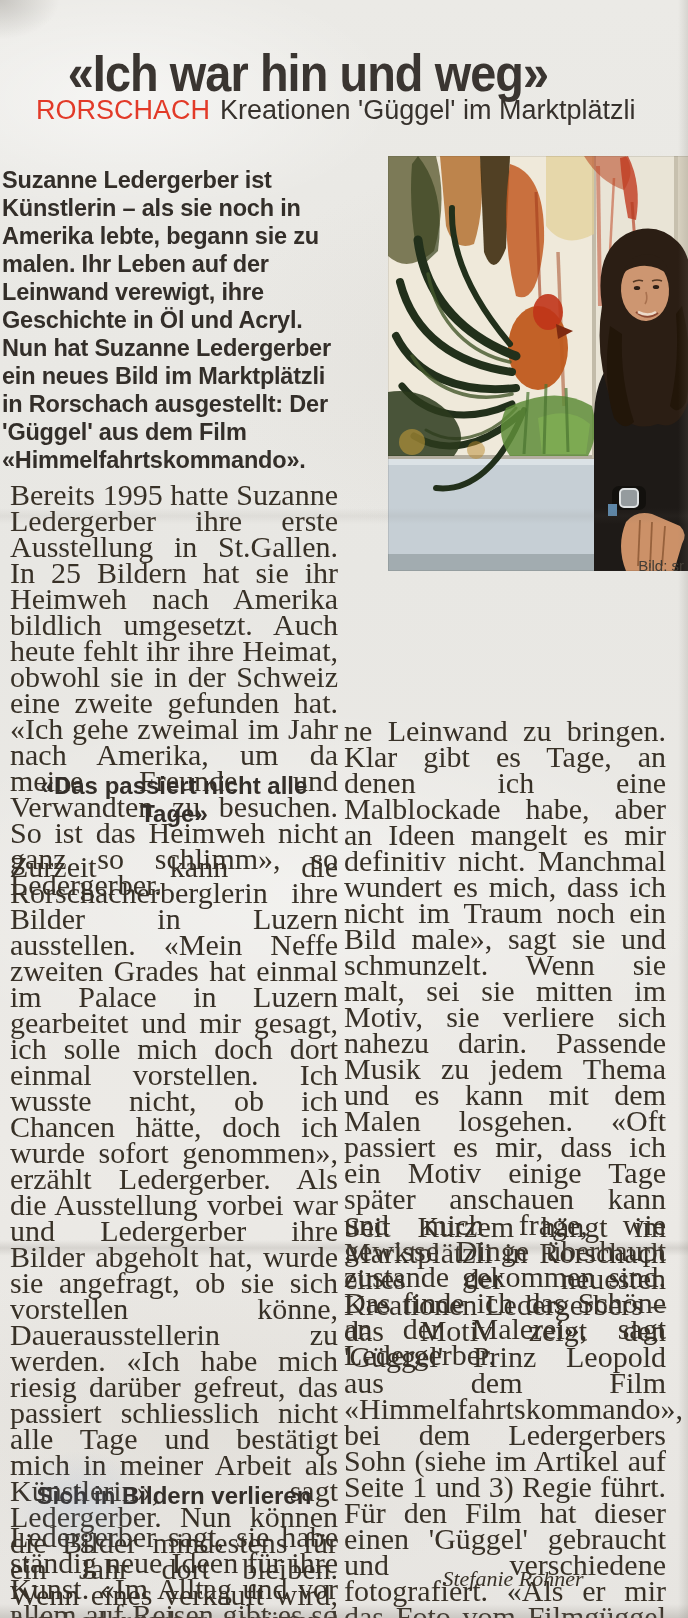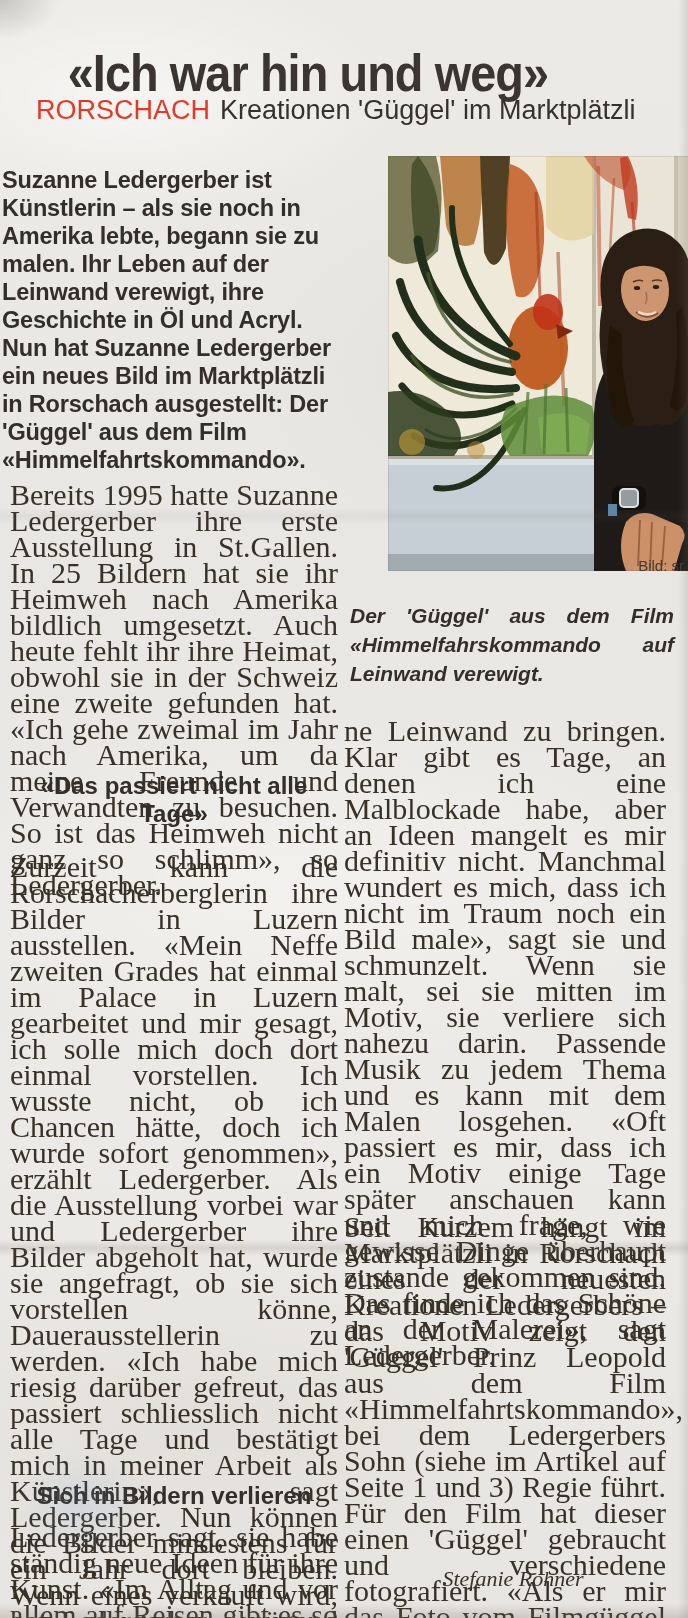--- a/index.html
+++ b/index.html
@@ -227,21 +227,20 @@
         <path d="M264,366 L262,412"></path>
         <path d="M277,370 L274,410"></path>
       </g>
 
       <rect x="0.5" y="0.5" width="321" height="414" fill="none" stroke="rgba(60,55,48,0.12)"></rect>
     </svg>
   </figure>
 
   <div class="photo-credit">Bild: sr</div>
 
-  <p class="photo-caption">Der 'Güggel' aus dem Film «Himmelfahrskommando auf Leinwand verewigt.</p>
 
   <p class="body-text col-right" style="top:688px;">ne Leinwand zu bringen. Klar gibt es Tage, an denen ich eine Malblockade habe, aber an Ideen mangelt es mir definitiv nicht. Manchmal wundert es mich, dass ich nicht im Traum noch ein Bild male», sagt sie und schmunzelt. Wenn sie malt, sei sie mitten im Motiv, sie verliere sich nahezu darin. Passende Musik zu jedem Thema und es kann mit dem Malen losgehen. «Oft passiert es mir, dass ich ein Motiv einige Tage später anschauen kann und mich frage, wie gewisse Dinge überhaupt zustande gekommen sind. Das finde ich das Schöne an der Malerei», sagt Ledergerber.</p>
 
 
   <p class="body-text col-right" style="top:1184px;">Seit Kurzem hängt im Marktplätzli in Rorschach eines der neuesten Kreationen Ledergerbers – das Motiv zeigt den 'Güggel' Prinz Leopold aus dem Film «Himmelfahrtskommando», bei dem Ledergerbers Sohn (siehe im Artikel auf Seite 1 und 3) Regie führt. Für den Film hat dieser einen 'Güggel' gebraucht und verschiedene fotografiert. «Als er mir das Foto vom Filmgüggel gezeigt hat, war ich hin und weg. Sofort hatte ich vor Augen, wie dieser auf Leinwand aussehen könnte», sagt Ledergerber.</p>
 
   <div class="byline">Stefanie Rohner</div>
 
   <div class="crease" style="top:1240px;"></div>
   <div class="crease" style="top:508px; opacity:0.5;"></div>

